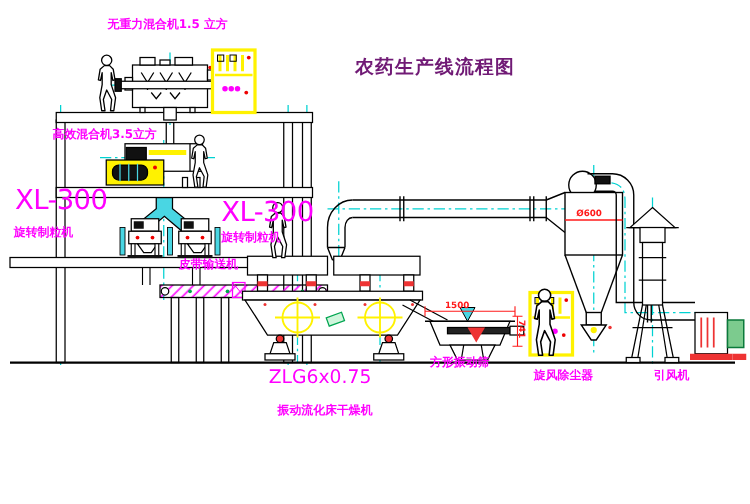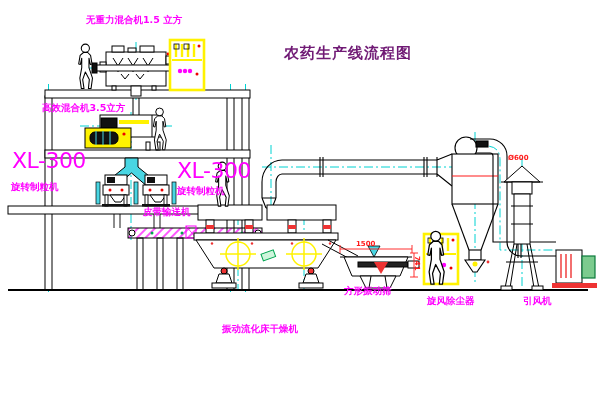--- a/index.html
+++ b/index.html
@@ -296,23 +296,24 @@
 
 <div class="lbl magenta model" style="left:12px;top:150px;">XL-300</div>
 <div class="lbl magenta zh-s" style="left:11px;top:182px;">旋转制粒机</div>
 
 <div class="lbl magenta model" style="left:177px;top:160px;">XL-300</div>
 <div class="lbl magenta zh-s" style="left:177px;top:186px;">旋转制粒机</div>
 
 <div class="lbl magenta zh-s" style="left:107px;top:207px;margin-left:36px;">皮带输送机</div>
 
 <div class="lbl magenta zh-s" style="left:222px;top:284px;margin-top:40px;">振动流化床干燥机</div>
+<div class="lbl magenta model-m" style="left:215px;top:294px;">ZLG6x0.75</div>
 
 <div class="lbl magenta zh-s" style="left:344px;top:286px;">方形振动筛</div>
 
 <div class="lbl magenta zh-s" style="left:427px;top:296px;">旋风除尘器</div>
 <div class="lbl magenta zh-s" style="left:523px;top:296px;">引风机</div>
 
 <div class="lbl dim" style="left:356px;top:241px;">1500</div>
 <div class="lbl dim dim-v" style="left:420px;top:256px;">741</div>
-<div class="lbl dim" style="left:461px;top:155px;margin-left:47px;">Ø600</div>
+<div class="lbl dim" style="left:461px;top:168px;">Ø600</div>
 
 </div>
 
 </body></html>

